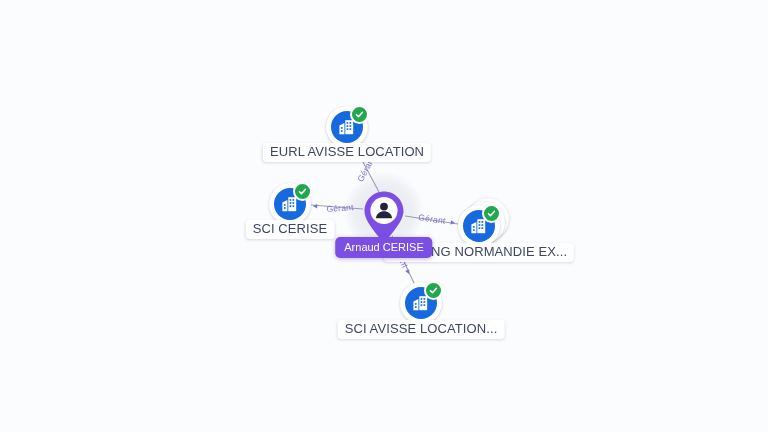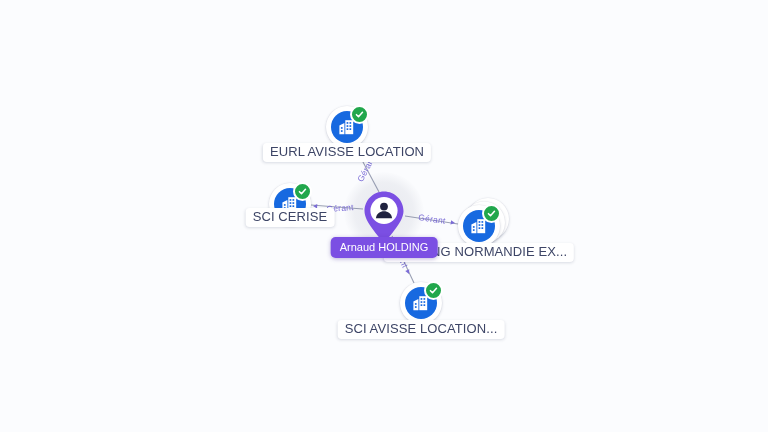--- a/index.html
+++ b/index.html
@@ -203,21 +203,21 @@
               </svg>
             </div>
           </div>
           <div class="badge">
             <svg width="9" height="9" viewBox="0 0 10 10">
               <path d="M1.6 5.2 L3.9 7.4 L8.3 2.6" stroke="#ffffff" stroke-width="1.7" fill="none" stroke-linecap="round" stroke-linejoin="round"></path>
             </svg>
           </div>
         </div>
       </div>
-      <div class="node-label" style="left: 290px; top: 208px; text-align: center;">SCI CERISE</div>
+      <div class="node-label" style="left: 290px; top: 220px; text-align: center;">SCI CERISE</div>
       <div class="node" style="left: 479px; top: 226px;">
         <div class="node-icon-wrap">
           <div class="disc s1"></div>
           <div class="disc s2"></div>
           <div class="disc main">
             <div class="icon-circle">
               <svg width="20" height="20" viewBox="0 0 20 20">
                 <path d="M2.4 17.2 V8.6 L7.4 5.9 V17.2 Z" fill="#ffffff"></path>
                 <path d="M8.3 17.2 V3.2 L16.2 3.2 V17.2 Z" fill="#ffffff"></path>
                 <rect x="9.6" y="5.1" width="1.7" height="1.7" fill="#1769e0"></rect>
@@ -269,16 +269,16 @@
         <div class="halo"></div>
         <div class="pin">
           <svg width="42" height="54" viewBox="0 0 42 54">
             <path d="M21 1.5 C10.2 1.5 1.5 10.2 1.5 21 C1.5 31.5 14 44 19.2 51.3 C20.1 52.5 21.9 52.5 22.8 51.3 C28 44 40.5 31.5 40.5 21 C40.5 10.2 31.8 1.5 21 1.5 Z" fill="#7b4fe3"></path>
             <circle cx="21" cy="20.5" r="13.6" fill="#ffffff"></circle>
             <circle cx="21" cy="16.6" r="3.9" fill="#20223f"></circle>
             <path d="M12.9 28.2 C13.6 23.5 17 21.3 21 21.3 C25 21.3 28.4 23.5 29.1 28.2 Z" fill="#20223f"></path>
           </svg>
         </div>
       </div>
-      <div class="person-label" style="left: 384px; top: 237px;">Arnaud HOLDING</div>
+      <div class="person-label" style="left: 384px; top: 237px;">Arnaud CERISE</div>
     </div>
 
 </div>
 
 </body></html>

